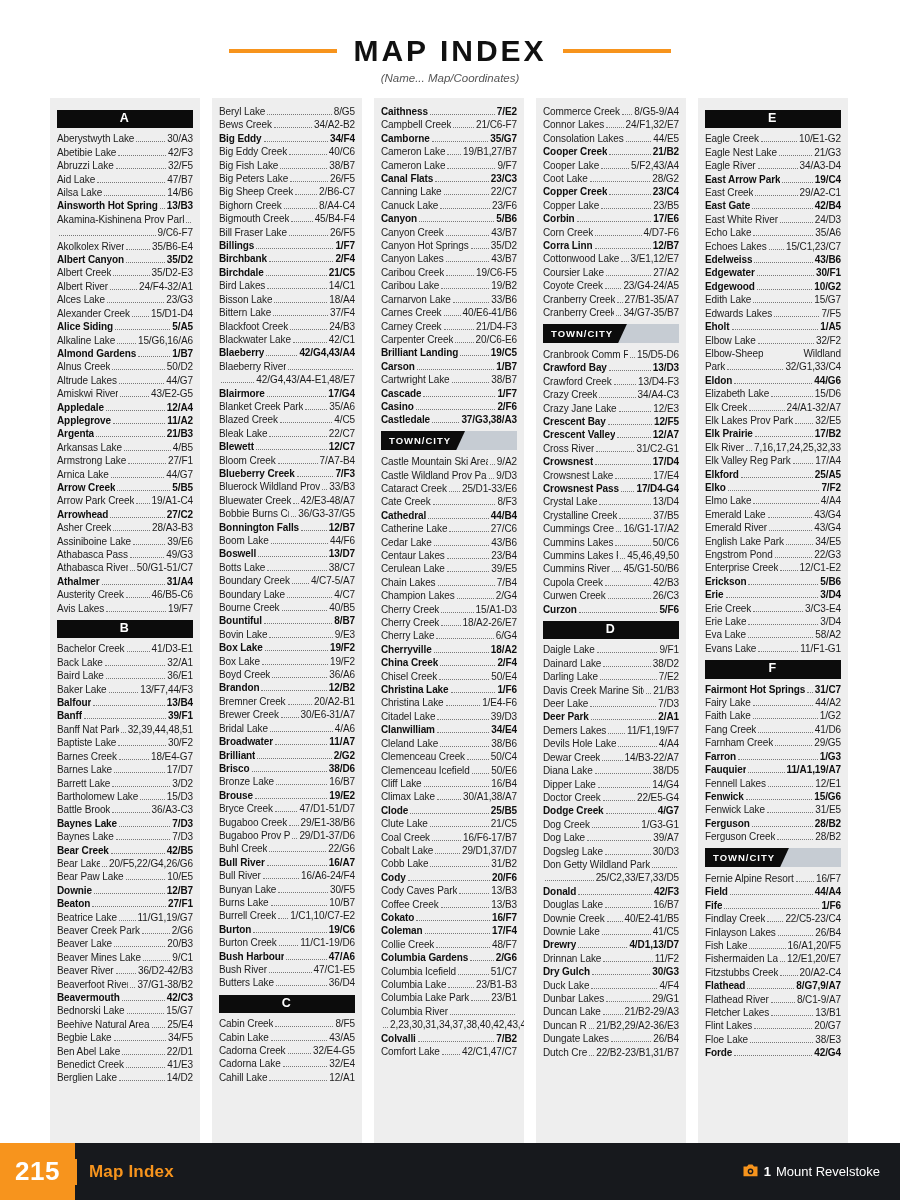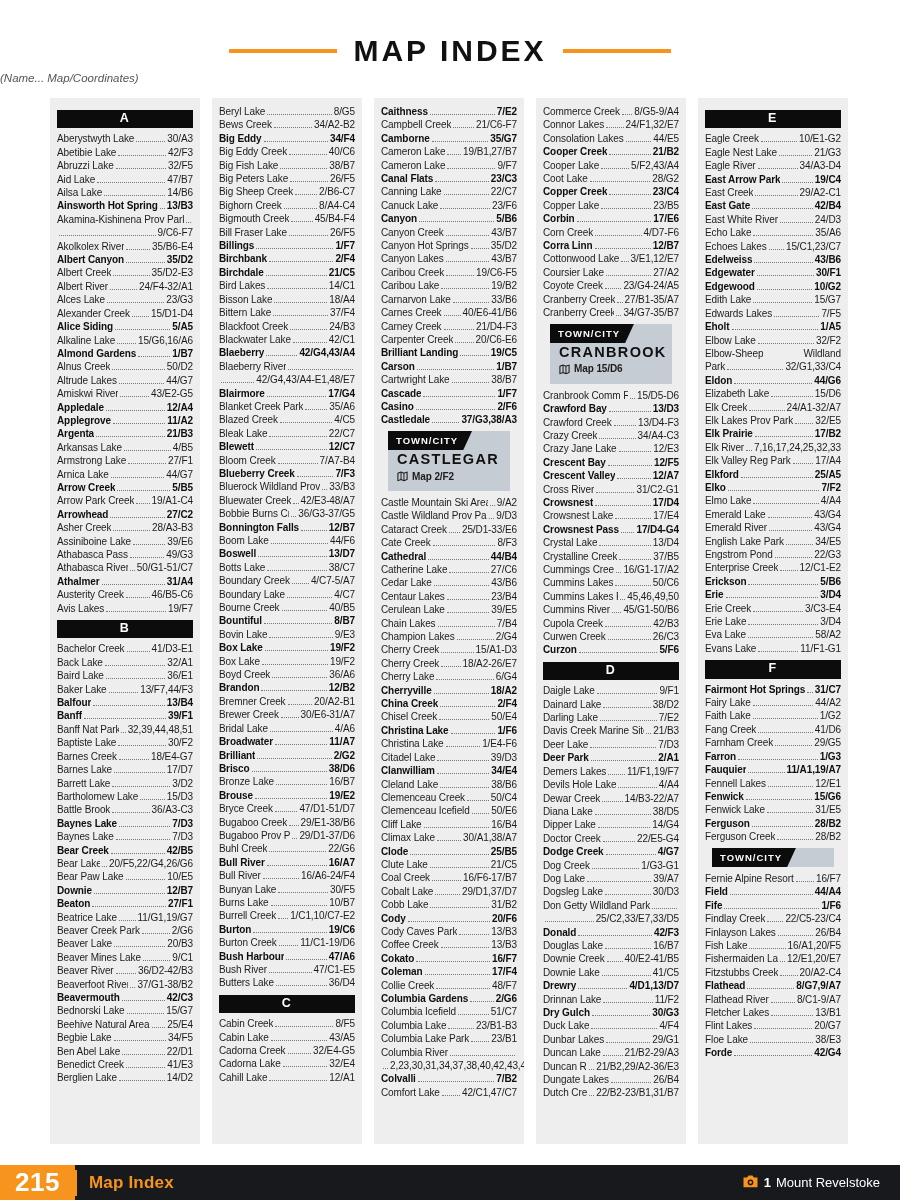--- a/index.html
+++ b/index.html
@@ -6,51 +6,51 @@
   html,body { width:900px; height:1200px; }
   body {
     position:relative; overflow:hidden; background:#ffffff;
     font-family:"Liberation Sans", sans-serif; color:#1c1c1c;
   }
   
   .hdr { padding-top:34px; }
   .hdr-row { display:flex; align-items:center; justify-content:center; gap:16px; }
   .hdr-rule { width:108px; height:4px; background:#f7941d; }
   .hdr-title { font-size:30px; font-weight:bold; letter-spacing:3px; color:#111; }
-  .hdr-sub { font-style:italic; font-size:11.5px; color:#555; margin-top:4px; }
+  .hdr-sub { text-align:center; font-style:italic; font-size:11.5px; color:#555; margin-top:4px; }
   
   .cols { display:flex; gap:12px; padding:0 52px 0 50px; margin-top:14px; height:1046px; }
   .col {
     flex:1 1 0; background:#eeeeee; padding:7px 7px 6px; overflow:hidden;
     font-size:10px; line-height:13.4px; letter-spacing:-0.1px;
   }
   .sec {
     background:#0c0c0c; color:#ffffff; text-align:center; font-weight:bold;
     font-size:12.5px; letter-spacing:1.5px; padding:2px 0 3px; margin:5px 0 4px;
   }
   .entry { display:flex; align-items:baseline; }
   .entry .nm { white-space:nowrap; overflow:hidden; flex:0 1 auto; }
   .entry .dots { flex:1 1 auto; min-width:5px; border-bottom:1px dotted #787878; margin:0 2px 2px 2px; }
   .entry .sp { flex:1 1 auto; min-width:5px; }
   .entry .cd { white-space:nowrap; flex:0 0 auto; }
   .entry.b .nm, .entry.b .cd { font-weight:bold; color:#0e0e0e; }
   
-  .town { background:#c6ccd3; margin:4px 7px 5px; }
+  .town { background:#c6ccd3; margin:4px 0 5px; }
   .town-tag {
     display:inline-block; background:#0c0c0c; color:#ffffff; font-weight:bold;
     font-size:9.5px; letter-spacing:1px; padding:3px 14px 3px 8px;
     clip-path:polygon(0 0, 100% 0, calc(100% - 9px) 100%, 0 100%);
   }
   .town-body { padding:3px 9px 8px; }
   .town-name { font-weight:bold; font-size:14.5px; letter-spacing:1.3px; color:#101010; }
   .town-map { display:flex; align-items:center; gap:4px; font-size:10px; font-weight:bold; margin-top:3px; }
   .town-map svg { display:block; }
   
   .footer {
-    position:absolute; left:0; right:0; bottom:0; height:35px;
+    position:absolute; left:0; right:0; bottom:0; height:57px;
     background:#17191d; display:flex; align-items:center;
   }
   .pg {
     background:#f7941d; color:#ffffff; font-weight:bold; font-size:26px;
     height:100%; display:flex; align-items:center; padding:0 15px; letter-spacing:0.5px;
   }
   .foot-div { width:2px; height:26px; background:#f7941d; margin-left:0; }
   .foot-label { color:#f7941d; font-size:17px; font-weight:bold; margin-left:12px; letter-spacing:0.2px; }
   .credit { margin-left:auto; margin-right:20px; display:flex; align-items:center; gap:5px; }
   .credit .num { color:#ffffff; font-weight:bold; font-size:13px; }
@@ -886,32 +886,21 @@
       <div class="entry b">
         <span class="nm">Casino</span>
         <span class="dots"></span>
         <span class="cd">2/F6</span>
       </div>
       <div class="entry b">
         <span class="nm">Castledale</span>
         <span class="dots"></span>
         <span class="cd">37/G3,38/A3</span>
       </div>
-      <div class="town"><div class="town-tag">TOWN/CITY</div><div class="town-body">
-          <div class="town-name">CASTLEGAR</div>
-          <div class="town-map">
-            <span class="">
-              <svg width="11" height="11" viewBox="0 0 24 24">
-                <path d="M2 5l6.5-2.5L15 5l7-2.5v16L15.5 21 9 18.5 2 21z" fill="none" stroke="#111" stroke-width="2.2"></path>
-                <path d="M8.8 3v15.3M15.2 5v15.3" stroke="#111" stroke-width="2" fill="none"></path>
-              </svg>
-            </span>
-            <span class="">Map 2/F2</span>
-          </div>
-        </div></div>
+      <div class="town"><div class="town-tag">TOWN/CITY</div></div>
       <div class="entry">
         <span class="nm">Castle Mountain Ski Area</span>
         <span class="dots"></span>
         <span class="cd">9/A2</span>
       </div>
       <div class="entry">
         <span class="nm">Castle Wildland Prov Park</span>
         <span class="dots"></span>
         <span class="cd">9/D3</span>
       </div>
@@ -1203,32 +1192,21 @@
       <div class="entry">
         <span class="nm">Cranberry Creek</span>
         <span class="dots"></span>
         <span class="cd">27/B1-35/A7</span>
       </div>
       <div class="entry">
         <span class="nm">Cranberry Creek</span>
         <span class="dots"></span>
         <span class="cd">34/G7-35/B7</span>
       </div>
-      <div class="town"><div class="town-tag">TOWN/CITY</div><div class="town-body">
-          <div class="town-name">CRANBROOK</div>
-          <div class="town-map">
-            <span class="">
-              <svg width="11" height="11" viewBox="0 0 24 24">
-                <path d="M2 5l6.5-2.5L15 5l7-2.5v16L15.5 21 9 18.5 2 21z" fill="none" stroke="#111" stroke-width="2.2"></path>
-                <path d="M8.8 3v15.3M15.2 5v15.3" stroke="#111" stroke-width="2" fill="none"></path>
-              </svg>
-            </span>
-            <span class="">Map 15/D6</span>
-          </div>
-        </div></div>
+      <div class="town"><div class="town-tag">TOWN/CITY</div></div>
       <div class="entry">
         <span class="nm">Cranbrook Comm Forest</span>
         <span class="dots"></span>
         <span class="cd">15/D5-D6</span>
       </div>
       <div class="entry b">
         <span class="nm">Crawford Bay</span>
         <span class="dots"></span>
         <span class="cd">13/D3</span>
       </div>

